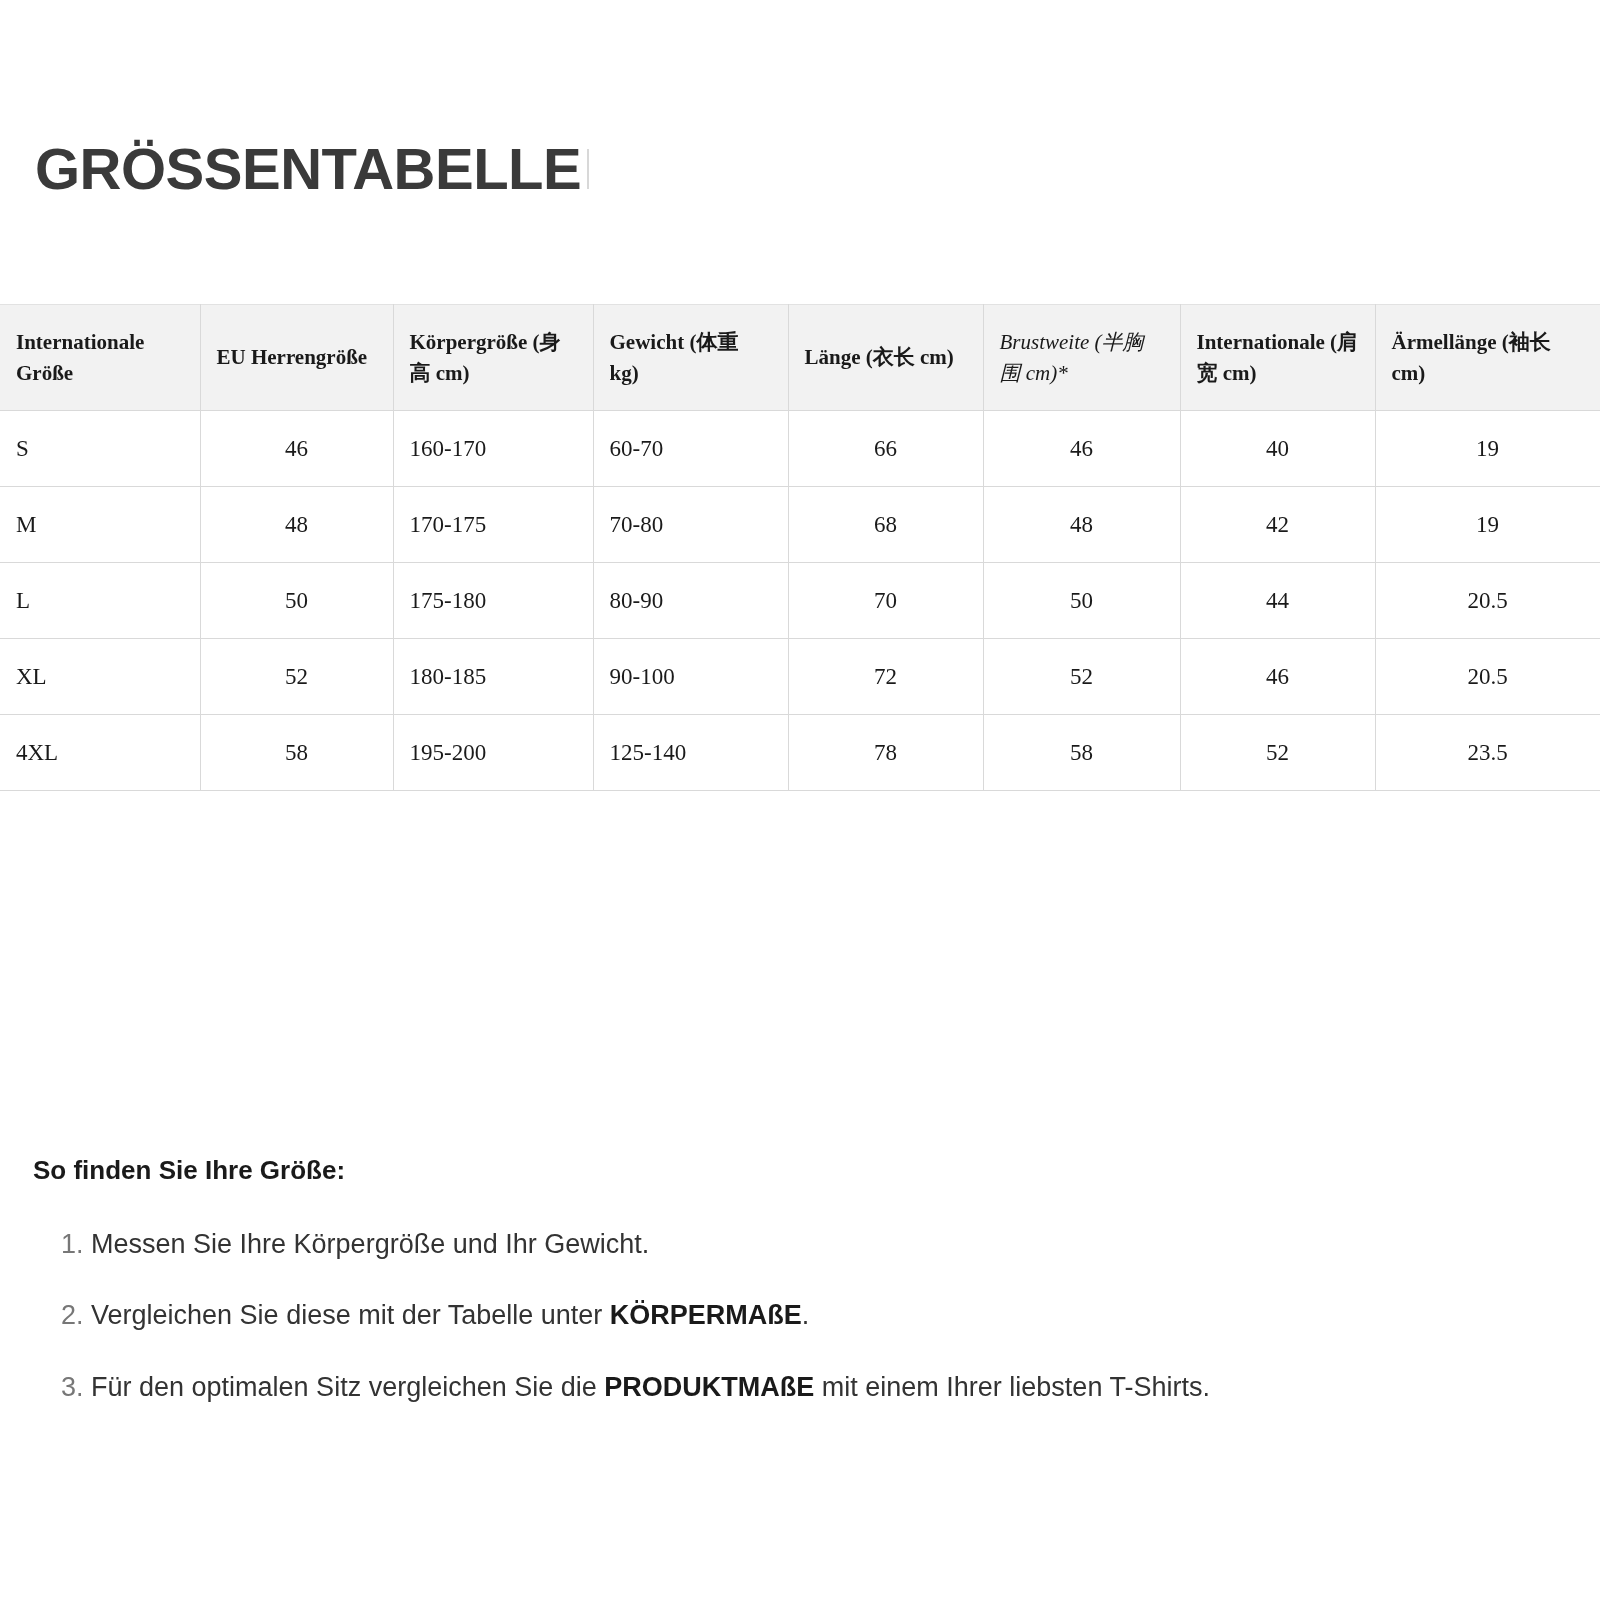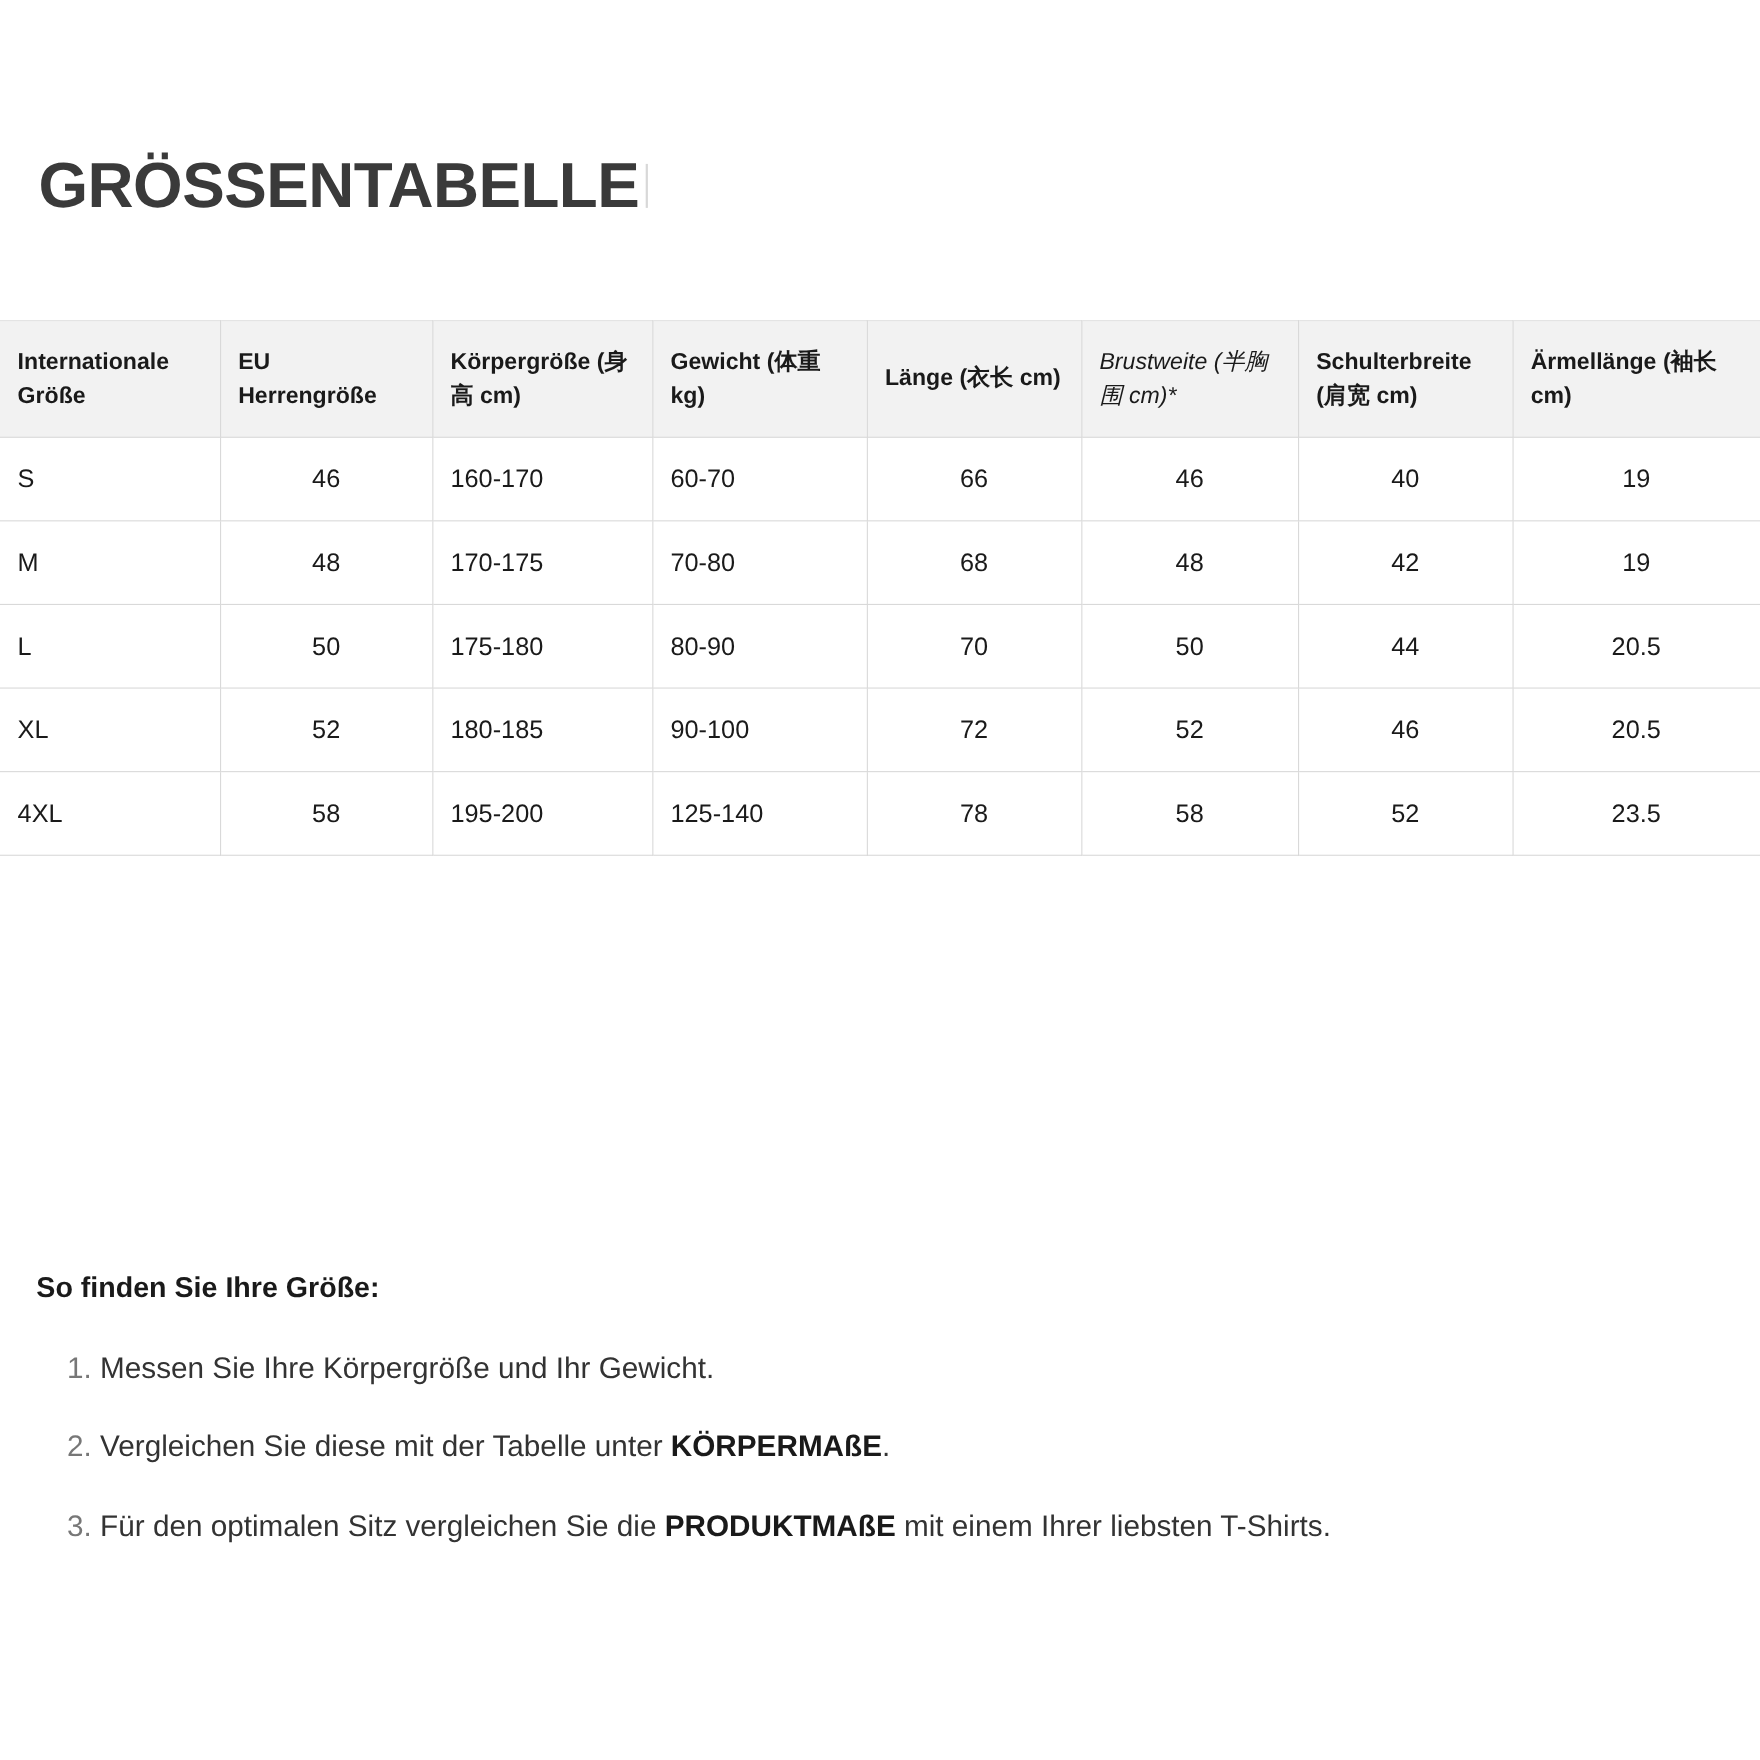--- a/index.html
+++ b/index.html
@@ -38,22 +38,23 @@
     display: block;
     width: 2px;
     height: 40px;
     background: #d8d8d8;
   }
 
   
   .table-wrap {
     position: absolute;
     left: 0;
-    top: 291px;
+    top: 304px;
     width: 1600px;
+    font-family: Liberation Serif, serif;
   }
   table.size-table {
     border-collapse: collapse;
     width: 1600px;
     table-layout: fixed;
     font-size: 21px;
   }
   table.size-table th,
   table.size-table td {
     border-right: 1px solid #d9d9d9;
@@ -163,21 +164,21 @@
           <col class="c7">
       </colgroup>
       <thead>
         <tr>
           <th class="al-left">Internationale Größe</th>
           <th class="al-left">EU Herrengröße</th>
           <th class="al-left">Körpergröße (身高 cm)</th>
           <th class="al-left">Gewicht (体重 kg)</th>
           <th class="al-left">Länge (衣长 cm)</th>
           <th class="al-left italic-head">Brustweite (半胸围 cm)*</th>
-          <th class="al-left">Schulterbreite (肩宽 cm)</th>
+          <th class="al-left">Internationale (肩宽 cm)</th>
           <th class="al-left">Ärmellänge (袖长 cm)</th>
         </tr>
       </thead>
       <tbody>
         <tr>
           <td class="al-left">S</td>
           <td class="al-right">46</td>
           <td class="al-left">160-170</td>
           <td class="al-left">60-70</td>
           <td class="al-right">66</td>

